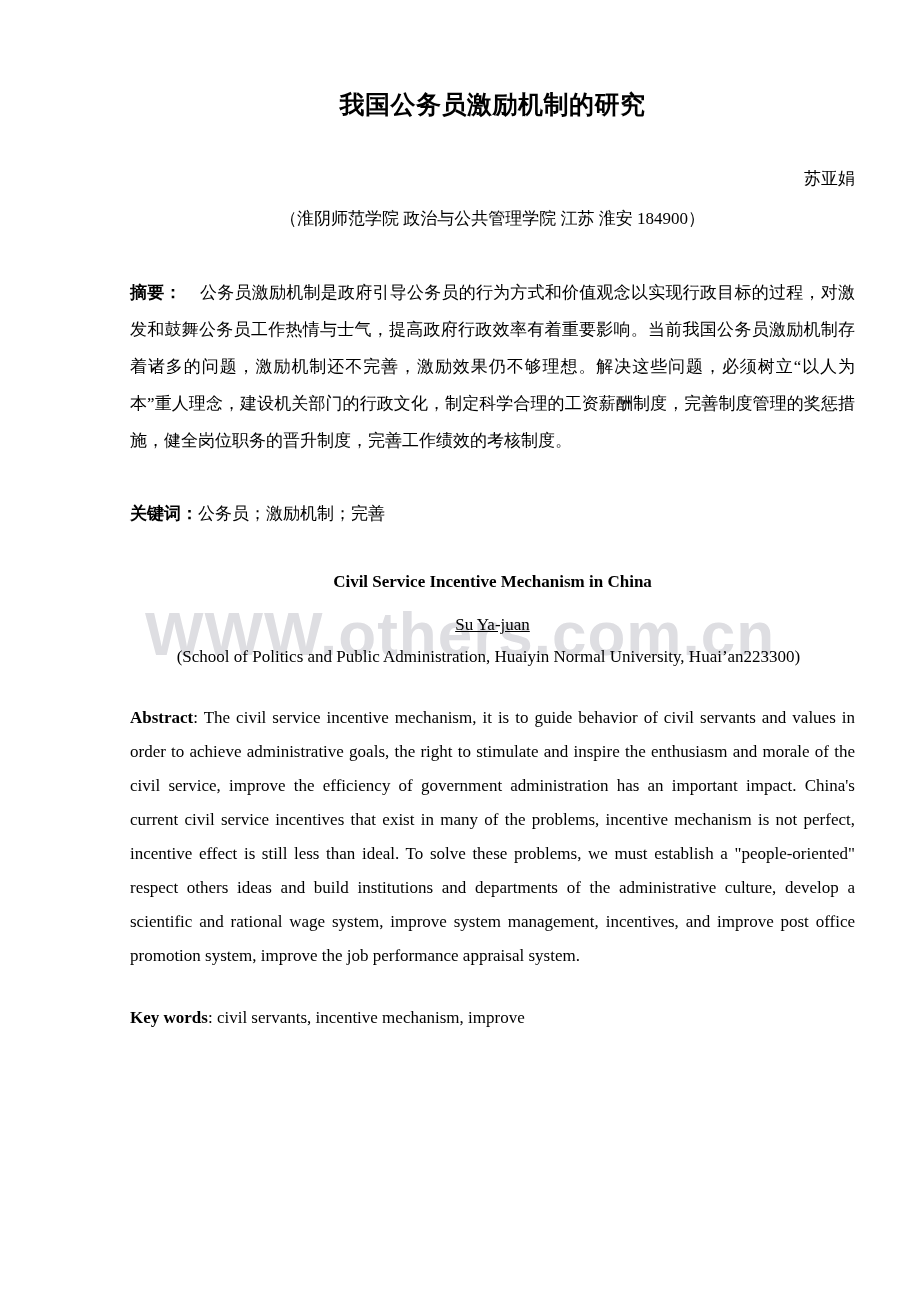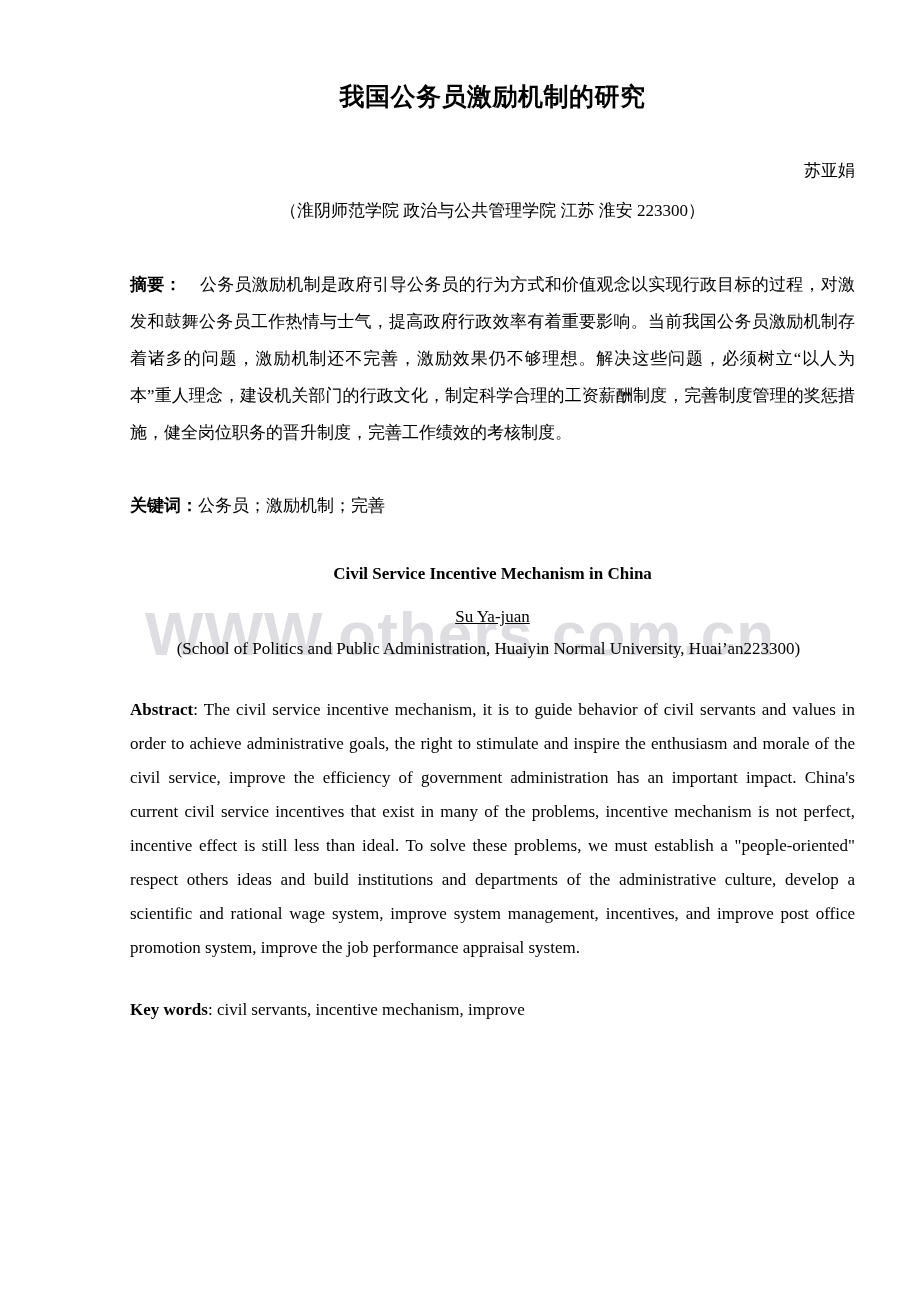--- a/index.html
+++ b/index.html
@@ -39,21 +39,21 @@
     white-space: nowrap;
     user-select: none;
     pointer-events: none;
     z-index: 0;
   }
 
   
   .content {
     position: absolute;
     left: 130px;
-    top: 0;
+    top: 8px;
     width: 725px;
     z-index: 2;
   }
 
   .doc-title {
     margin: 0;
     padding-top: 82px;
     text-align: center;
     font-family: "DejaVu Sans", "Liberation Sans", sans-serif;
     font-size: 25px;
@@ -159,21 +159,21 @@
 <div class="page">
 
   <div class="watermark" style="color: rgb(222, 222, 226);">WWW.others.com.cn</div>
 
   <div class="content">
 
     <h1 class="doc-title">我国公务员激励机制的研究</h1>
 
     <p class="author-cn">苏亚娟</p>
 
-    <p class="affiliation-cn">（淮阴师范学院  政治与公共管理学院  江苏  淮安  223300）</p>
+    <p class="affiliation-cn">（淮阴师范学院  政治与公共管理学院  江苏  淮安  184900）</p>
 
     <p class="abstract-cn">
       <span class="lbl">摘要：</span><span style="display:inline-block;width:18px"></span><span>公务员激励机制是政府引导公务员的行为方式和价值观念以实现行政目标的过程，对激发和鼓舞公务员工作热情与士气，提高政府行政效率有着重要影响。当前我国公务员激励机制存着诸多的问题，激励机制还不完善，激励效果仍不够理想。解决这些问题，必须树立“以人为本”重人理念，建设机关部门的行政文化，制定科学合理的工资薪酬制度，完善制度管理的奖惩措施，健全岗位职务的晋升制度，完善工作绩效的考核制度。</span>
     </p>
 
     <p class="keywords-cn">
       <span class="lbl">关键词：</span><span>公务员；激励机制；完善</span>
     </p>
 
     <p class="title-en">Civil Service Incentive Mechanism in China</p>

